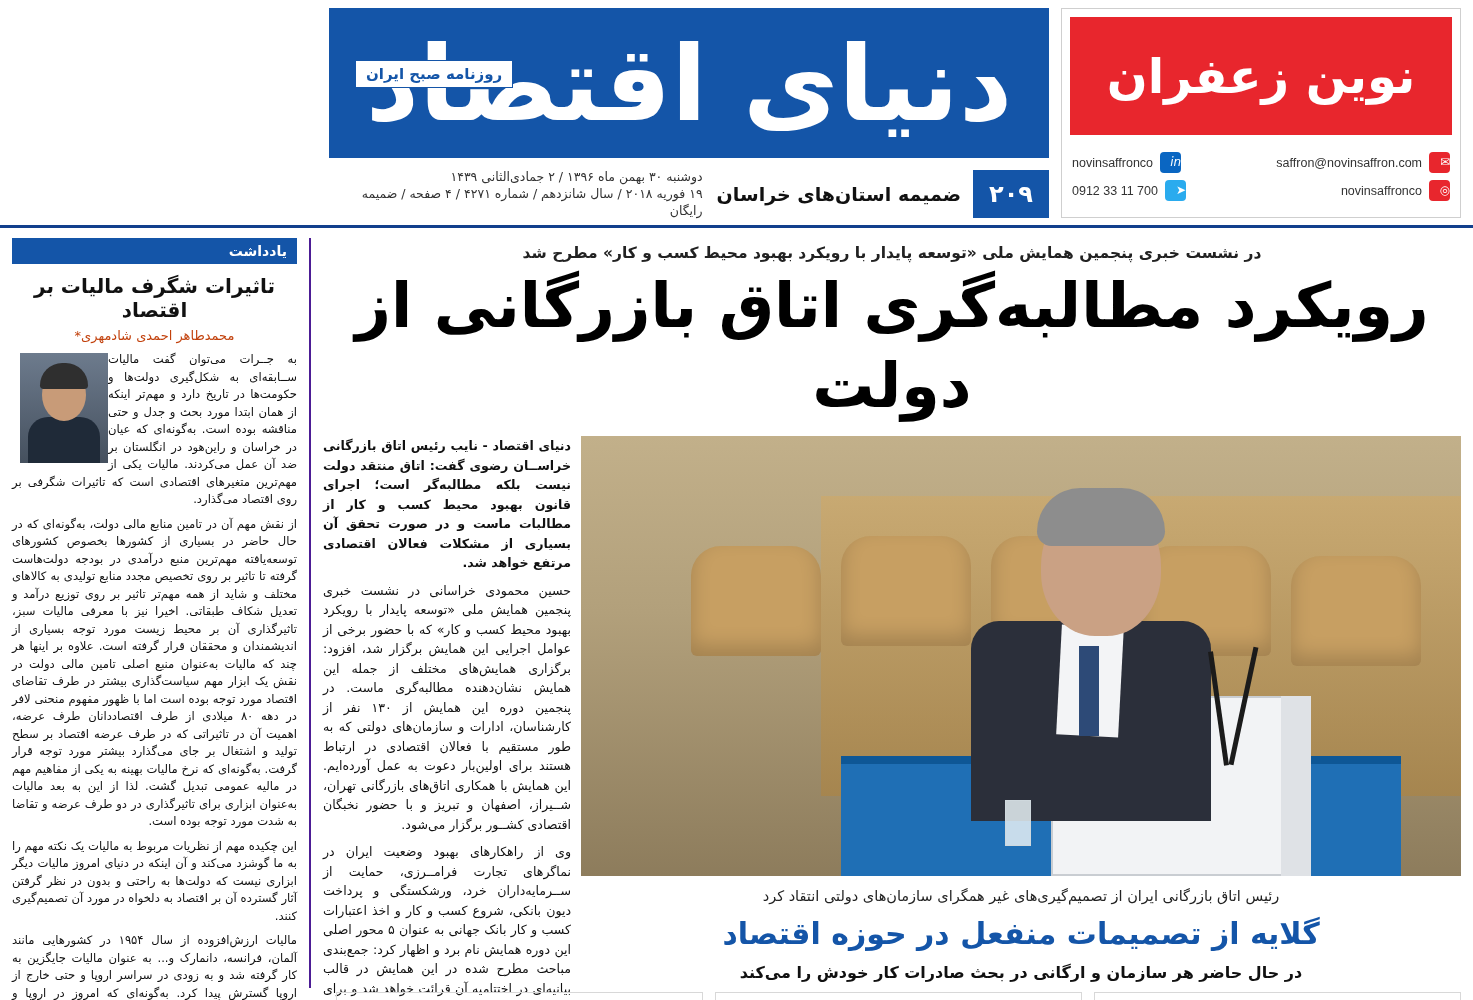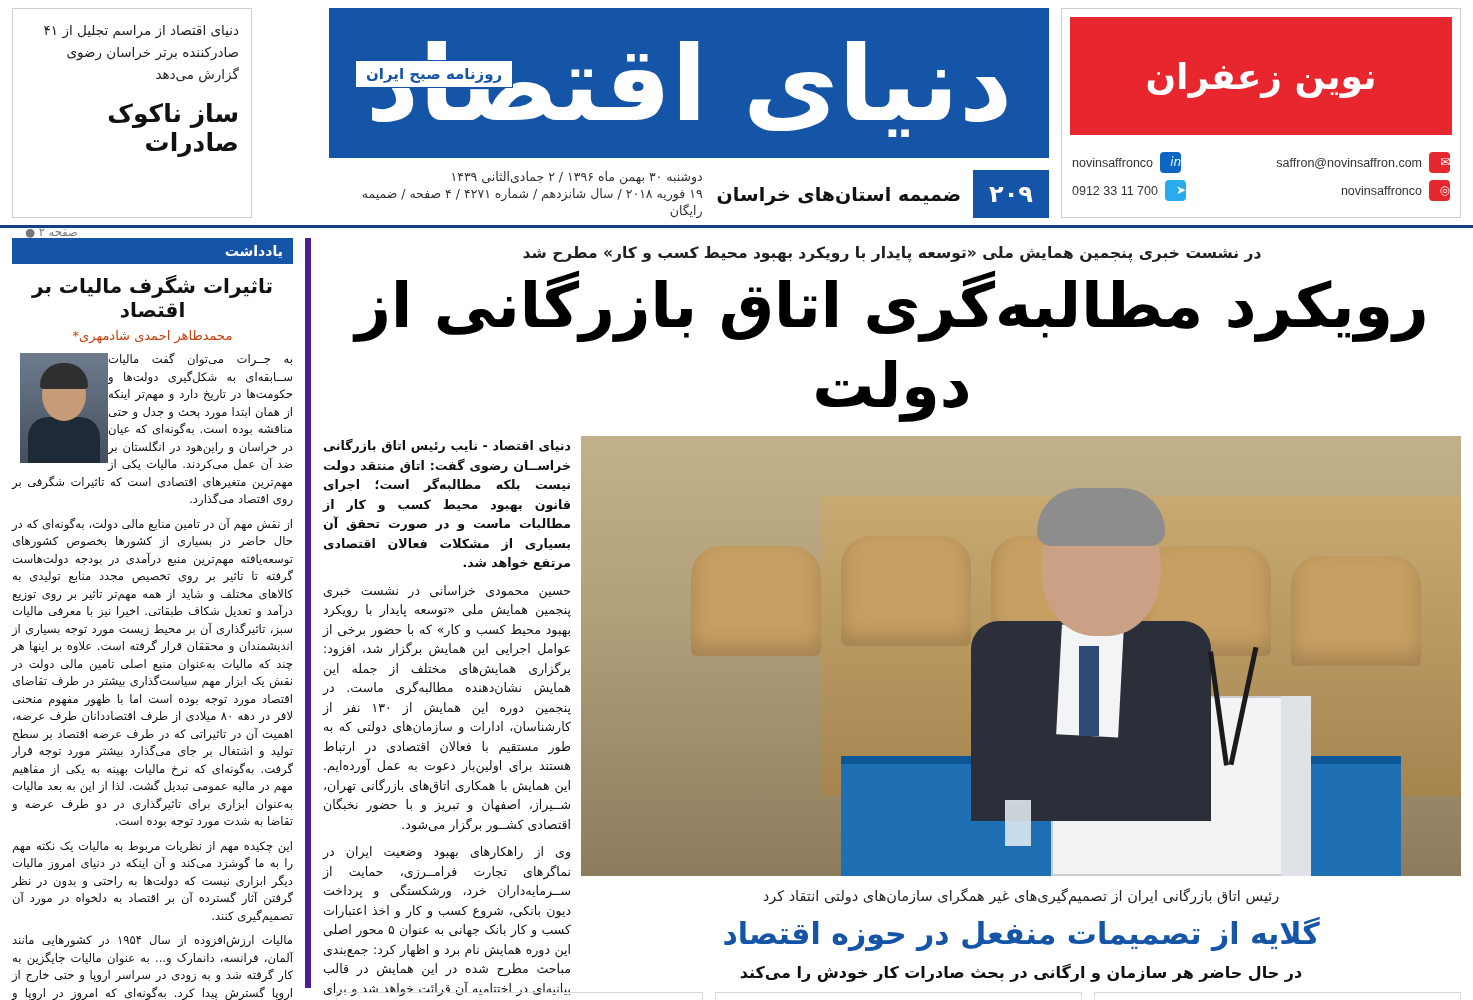--- a/index.html
+++ b/index.html
@@ -18,21 +18,21 @@
   .masthead { position: relative; height: 228px; border-bottom: 3px solid #123f8c; }
   .ad-box {
     position:absolute; top:8px; right:12px; width:400px; height:210px;
     border:1px solid #cfcfcf; background:#fff;
   }
   .ad-red {
     margin:8px; height:118px; background:#e8262d; position:relative;
     display:flex; align-items:center; justify-content:center;
   }
   .ad-red .brand {
-    color:#fff; font-size:36px; font-weight:bold; letter-spacing:1px;
+    color:#fff; font-size:48px; font-weight:bold; letter-spacing:1px;
     font-family:"DejaVu Sans", sans-serif; direction:rtl;
   }
   .ad-contact { padding:2px 10px 0 10px; font-size:12px; color:#222; }
   .ad-row { display:flex; align-items:center; justify-content:space-between; margin-top:7px; }
   .ad-item { display:flex; align-items:center; gap:7px; }
   .sq { width:21px; height:21px; border-radius:4px; display:inline-block; }
   .sq.mail { background:#e8262d; }
   .sq.insta { background:#e8262d; }
   .sq.in { background:#0a66c2; }
   .sq.tg { background:#2aabee; }
@@ -65,21 +65,21 @@
     position:absolute; top:8px; left:12px; width:240px; height:210px;
     border:1px solid #cfcfcf; background:#fff; padding:10px 12px;
   }
   .trb-kicker { font-size:13.5px; line-height:22px; color:#222; text-align:right; }
   .trb-title { font-size:25px; font-weight:bold; margin-top:14px; text-align:right; }
   .trb-page { font-size:11.5px; color:#777; margin-top:68px; text-align:left; }
 
   
   .content { display:flex; padding:10px 12px 0 12px; height:760px; }
   .main-col { width:1150px; padding-left:12px; }
-  .side-col { width:300px; border-right:6px solid #4c1d95; padding-right:12px; }
+  .side-col { width:300px; border-right:2px solid #4c1d95; padding-right:12px; }
 
   .kicker { text-align:center; font-size:15.5px; font-weight:bold; color:#222; margin:6px 0 2px; }
   .headline {
     text-align:center; font-size:62px; font-weight:bold; line-height:80px;
     letter-spacing:-1px; margin:4px 0 10px; color:#000;
   }
 
   .article-row { display:flex; gap:10px; }
   .photo-wrap { width:880px; position:relative; }
   .photo {
@@ -197,25 +197,20 @@
       <div class="issue-row">
         <div class="issue-num">۲۰۹</div>
         <div class="supp-title">ضمیمه استان‌های خراسان</div>
         <div class="issue-meta">
           <div>دوشنبه ۳۰ بهمن ماه ۱۳۹۶ / ۲ جمادی‌الثانی ۱۴۳۹</div>
           <div>۱۹ فوریه ۲۰۱۸ / سال شانزدهم / شماره ۴۲۷۱ / ۴ صفحه / ضمیمه رایگان</div>
         </div>
       </div>
     </div>
 
-    <div class="top-right-box">
-      <div class="trb-kicker">دنیای اقتصاد از مراسم تجلیل از ۴۱ صادرکننده برتر خراسان رضوی گزارش می‌دهد</div>
-      <div class="trb-title">ساز ناکوک صادرات</div>
-      <div class="trb-page">صفحه ۲ ●</div>
-    </div>
   </div>
 
   <div class="content">
 
     <div class="main-col">
       <div class="kicker">در نشست خبری پنجمین همایش ملی «توسعه پایدار با رویکرد بهبود محیط کسب و کار» مطرح شد</div>
       <div class="headline">رویکرد مطالبه‌گری اتاق بازرگانی از دولت</div>
 
       <div class="article-row">
 

